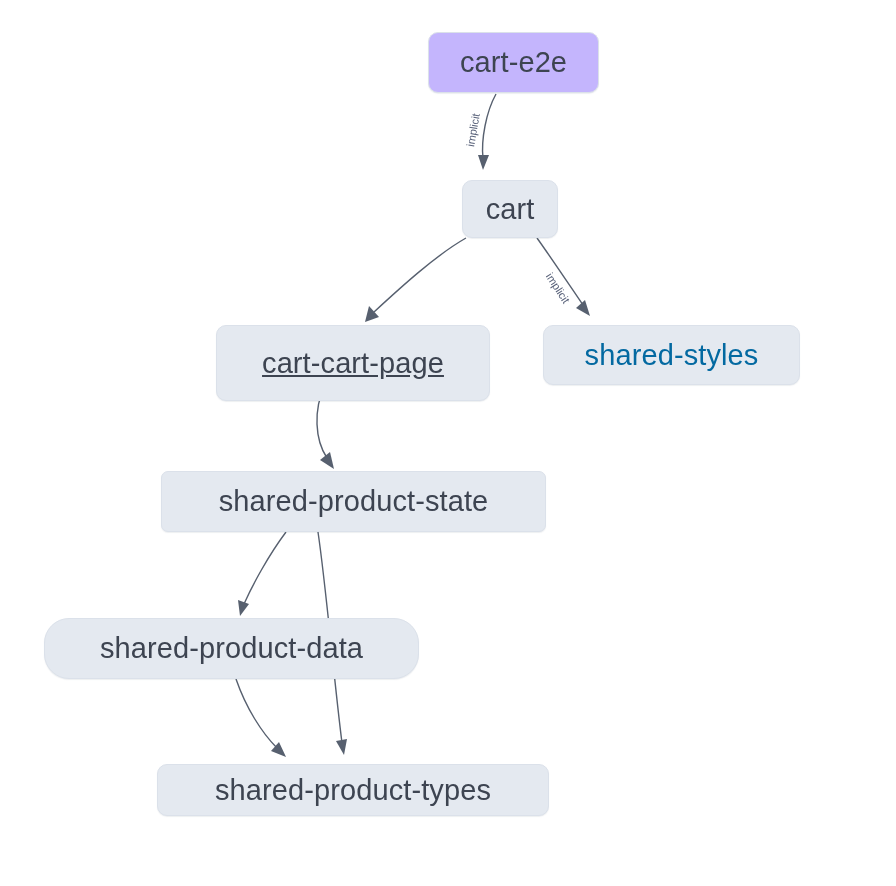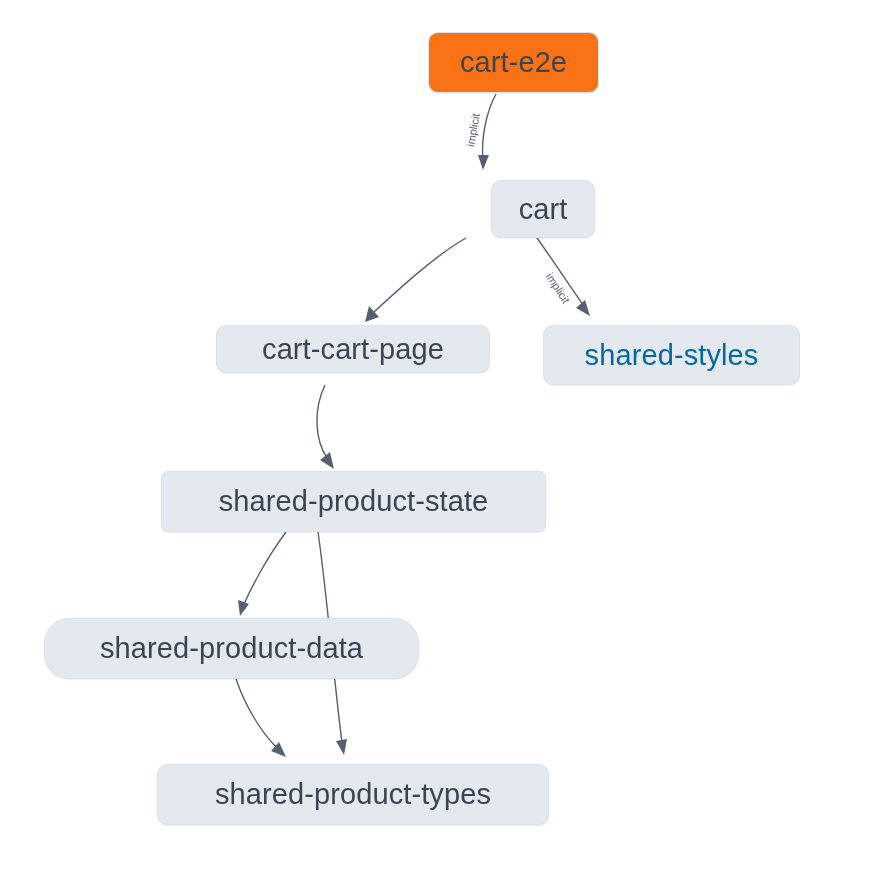--- a/index.html
+++ b/index.html
@@ -84,39 +84,39 @@
       <path class="edge-arrow" d="M 334 469 L 320 460 L 330 452 Z" fill="#57606f"></path>
       <path class="edge-path" d="M 286 532 C 268 556 252 586 244 604" stroke="#57606f"></path>
       <path class="edge-arrow" d="M 240 616 L 238 600 L 249 604 Z" fill="#57606f"></path>
       <path class="edge-path" d="M 318 532 C 326 586 334 680 342 743" stroke="#57606f"></path>
       <path class="edge-arrow" d="M 344 755 L 336 741 L 347 739 Z" fill="#57606f"></path>
       <path class="edge-path" d="M 236 679 C 246 708 262 733 277 748" stroke="#57606f"></path>
       <path class="edge-arrow" d="M 286 757 L 271 751 L 279 742 Z" fill="#57606f"></path>
     </svg>
 
   <div id="node-layer">
-      <div class="graph-node" style="left: 428px; top: 32px; width: 171px; height: 61px; background: #f97316; border-color: rgb(219, 225, 234);">
+      <div class="graph-node" style="left: 428px; top: 32px; width: 171px; height: 61px; background: #c4b5fd; border-color: rgb(219, 225, 234);">
         <span class="node-label" style="font-size: 29px; color: rgb(61, 68, 81);">cart-e2e</span>
       </div>
-      <div class="graph-node" style="left: 462px; top: 180px; width: 104px; height: 58px; background: rgb(228, 233, 240); border-color: rgb(219, 225, 234); margin-left: 29px;">
+      <div class="graph-node" style="left: 462px; top: 180px; width: 96px; height: 58px; background: rgb(228, 233, 240); border-color: rgb(219, 225, 234);">
         <span class="node-label" style="font-size: 29px; color: rgb(61, 68, 81);">cart</span>
       </div>
-      <div class="graph-node" style="left: 216px; top: 325px; width: 274px; height: 48px; background: rgb(228, 233, 240); border-color: rgb(219, 225, 234);">
+      <div class="graph-node" style="left: 216px; top: 325px; width: 274px; height: 76px; background: rgb(228, 233, 240); border-color: rgb(219, 225, 234); text-decoration: underline;">
         <span class="node-label" style="font-size: 29px; color: rgb(61, 68, 81);">cart-cart-page</span>
       </div>
       <div class="graph-node" style="left: 543px; top: 325px; width: 257px; height: 60px; background: rgb(228, 233, 240); border-color: rgb(219, 225, 234);">
         <span class="node-label" style="font-size: 29px; color: #0369a1;">shared-styles</span>
       </div>
       <div class="graph-node" style="left: 161px; top: 471px; width: 385px; height: 61px; background: rgb(228, 233, 240); border-color: rgb(219, 225, 234); border-radius: 7px;">
         <span class="node-label" style="font-size: 29px; color: rgb(61, 68, 81);">shared-product-state</span>
       </div>
       <div class="graph-node" style="left: 44px; top: 618px; width: 375px; height: 61px; background: rgb(228, 233, 240); border-color: rgb(219, 225, 234); border-radius: 25px;">
         <span class="node-label" style="font-size: 29px; color: rgb(61, 68, 81);">shared-product-data</span>
       </div>
-      <div class="graph-node" style="left: 157px; top: 764px; width: 392px; height: 61px; background: rgb(228, 233, 240); border-color: rgb(219, 225, 234);">
+      <div class="graph-node" style="left: 157px; top: 764px; width: 392px; height: 52px; background: rgb(228, 233, 240); border-color: rgb(219, 225, 234);">
         <span class="node-label" style="font-size: 29px; color: rgb(61, 68, 81);">shared-product-types</span>
       </div>
     </div>
   <div id="edge-label-layer">
       <div class="edge-label" style="left: 473px; top: 130px; transform: translate(-50%, -50%) rotate(-80deg);">implicit</div>
       <div class="edge-label" style="left: 558px; top: 288px; transform: translate(-50%, -50%) rotate(57deg);">implicit</div>
     </div>
 
 </div>
 

